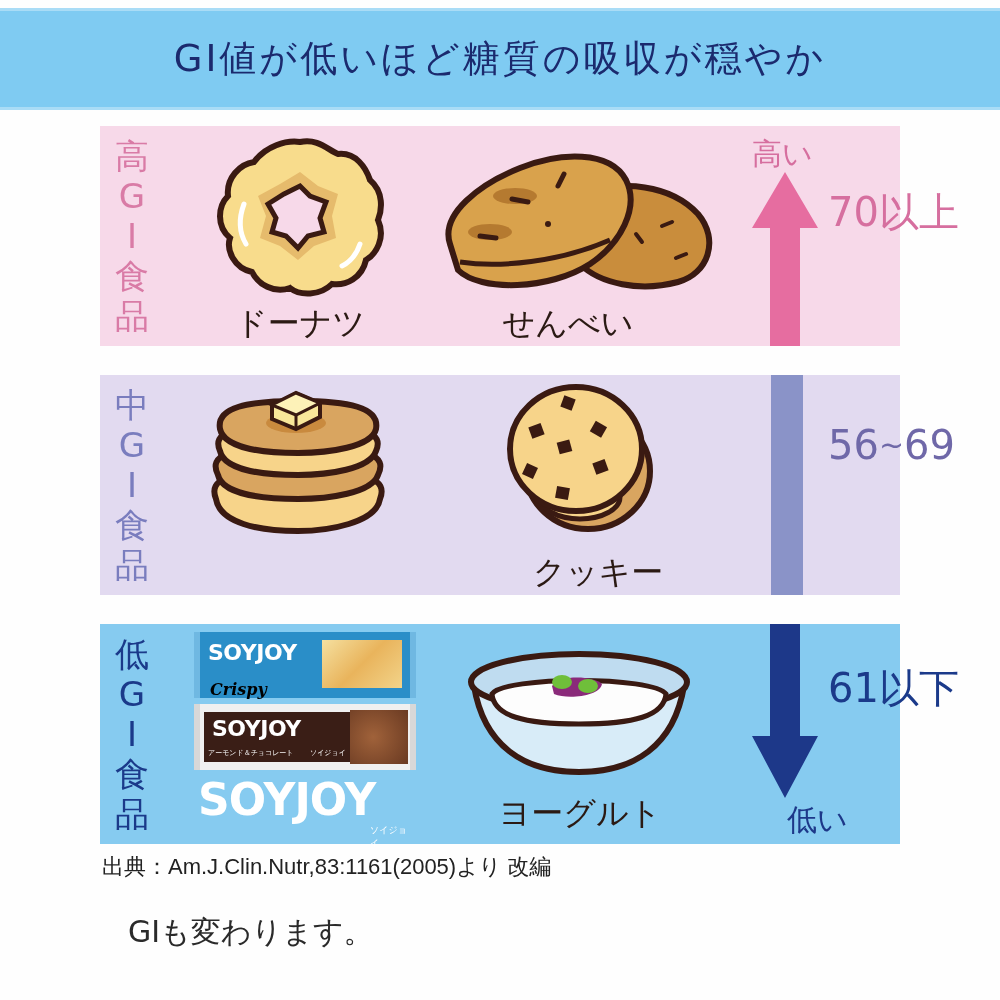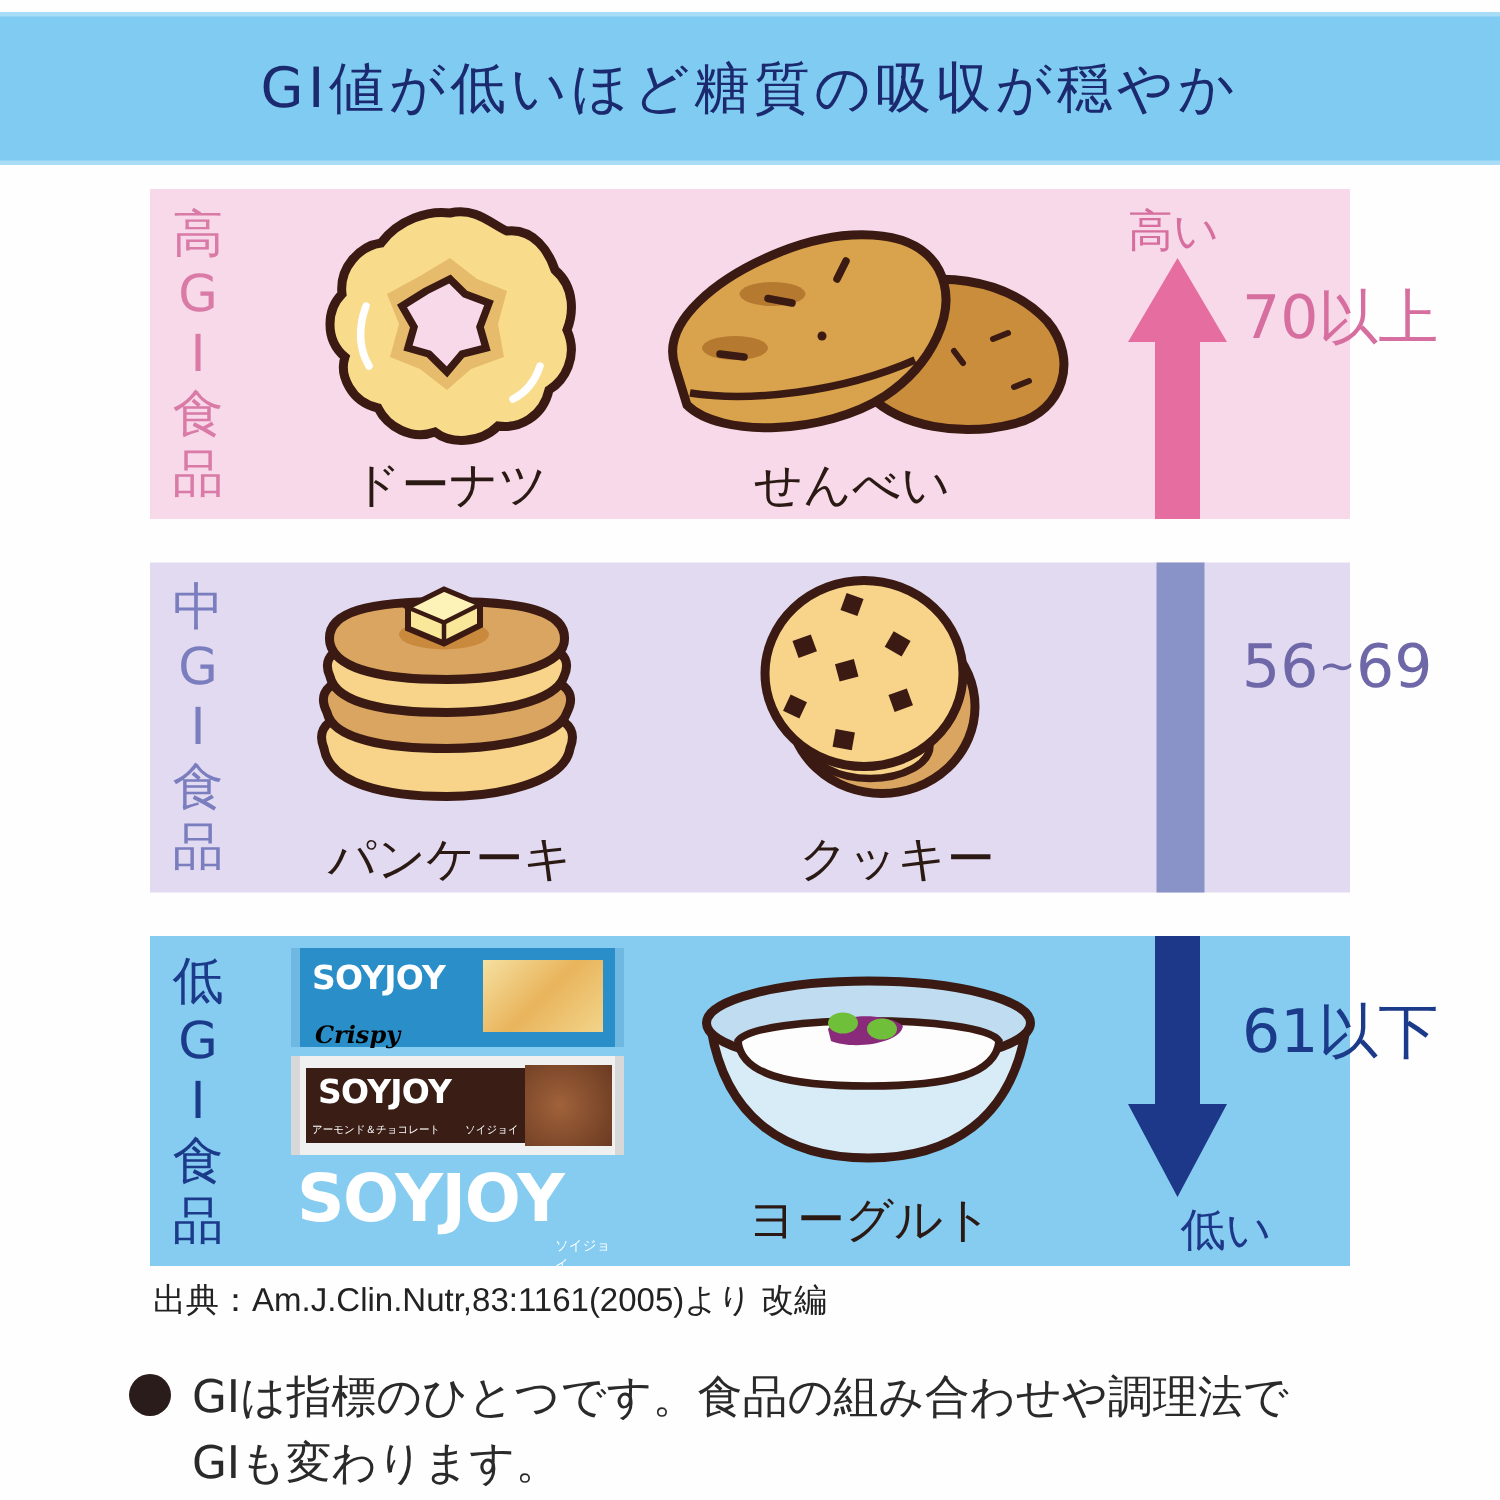--- a/index.html
+++ b/index.html
@@ -93,21 +93,20 @@
   <svg style="left:108px;top:14px;" width="180" height="150" viewBox="0 0 180 150">
     <path d="M8 110 C0 90 20 82 90 80 C160 82 180 90 172 110 C168 134 120 142 90 142 C50 142 12 134 8 110 Z" fill="#f7d48a" stroke="#3a1a12" stroke-width="6"></path>
     <path d="M10 86 C0 66 20 58 90 56 C160 58 180 66 170 86 C164 104 120 110 90 110 C50 110 14 104 10 86 Z" fill="#d9a560" stroke="#3a1a12" stroke-width="6"></path>
     <path d="M12 62 C4 44 22 36 90 34 C158 36 176 44 168 62 C162 80 120 86 90 86 C50 86 16 80 12 62 Z" fill="#f7d48a" stroke="#3a1a12" stroke-width="6"></path>
     <path d="M12 40 C8 18 40 12 90 12 C140 12 172 18 168 40 C164 58 120 64 90 64 C50 64 16 58 12 40 Z" fill="#d9a560" stroke="#3a1a12" stroke-width="6"></path>
     <ellipse cx="88" cy="34" rx="30" ry="10" fill="#c98a3e"></ellipse>
     <polygon points="64,16 88,4 112,14 112,28 88,40 64,30" fill="#f9e79a" stroke="#3a1a12" stroke-width="4"></polygon>
     <polygon points="64,16 88,26 112,14 88,4" fill="#fdf2b8" stroke="#3a1a12" stroke-width="3"></polygon>
     <line x1="88" y1="26" x2="88" y2="40" stroke="#3a1a12" stroke-width="3"></line>
   </svg>
-  <span class="food-name" style="left:200px;top:176px;">パンケーキ</span>
 
   <svg style="left:396px;top:4px;" width="170" height="160" viewBox="0 0 170 160">
     <ellipse cx="92" cy="92" rx="62" ry="58" fill="#d9a560" stroke="#3a1a12" stroke-width="6"></ellipse>
     <ellipse cx="84" cy="118" rx="40" ry="22" fill="#f7d48a" stroke="#3a1a12" stroke-width="5"></ellipse>
     <ellipse cx="80" cy="70" rx="66" ry="62" fill="#f7d48a" stroke="#3a1a12" stroke-width="6"></ellipse>
     <rect x="66" y="18" width="12" height="12" fill="#3a1a12" transform="rotate(20 72 24)"></rect>
     <rect x="34" y="46" width="13" height="12" fill="#3a1a12" transform="rotate(-20 40 52)"></rect>
     <rect x="96" y="44" width="13" height="12" fill="#3a1a12" transform="rotate(30 102 50)"></rect>
     <rect x="62" y="62" width="13" height="12" fill="#3a1a12" transform="rotate(-15 68 68)"></rect>
     <rect x="28" y="86" width="12" height="12" fill="#3a1a12" transform="rotate(25 34 92)"></rect>
@@ -172,15 +171,14 @@
   <div class="range">
     <span>61</span>
     <span>以</span>
     <span>下</span>
   </div>
 </div>
 
 <div class="source">出典：Am.J.Clin.Nutr,83:1161(2005)より 改編</div>
 
 <div class="note">
-  <div><span class="bullet"></span><span>GIは指標のひとつです。食品の組み合わせや調理法で</span></div>
   <div class="line2">GIも変わります。</div>
 </div>
 
 </body></html>

